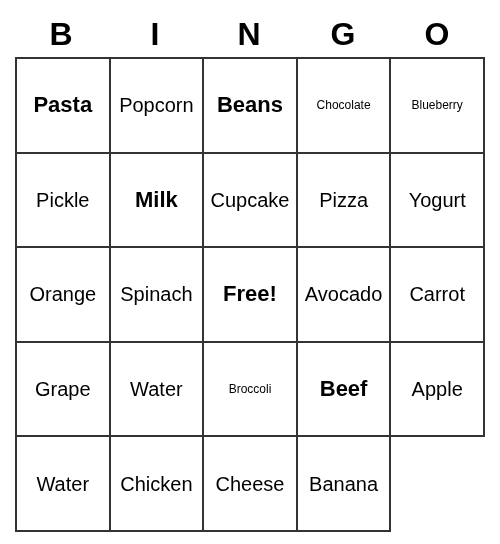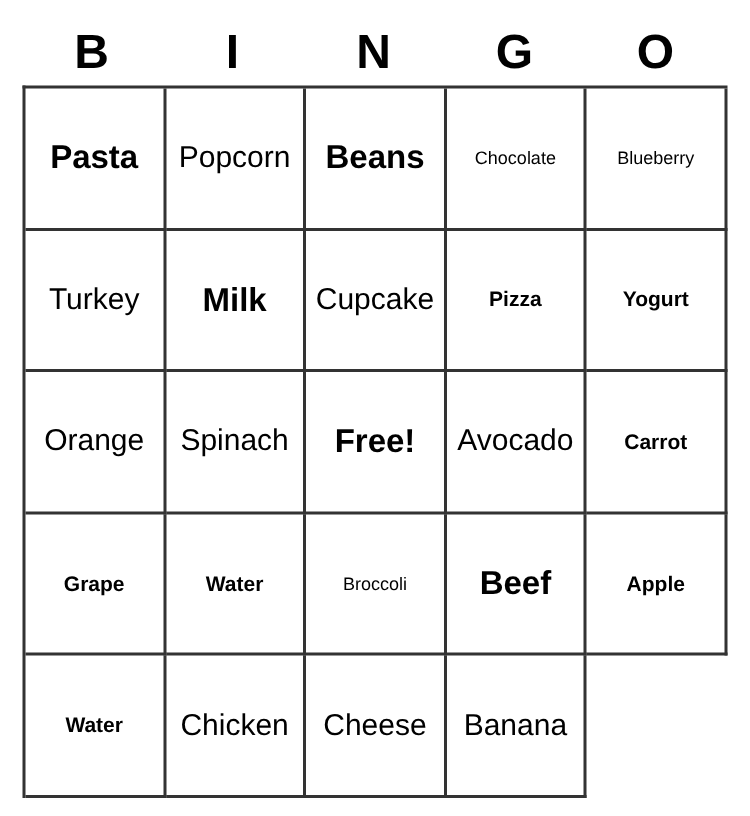--- a/index.html
+++ b/index.html
@@ -66,22 +66,22 @@
       font-family: Arial, sans-serif;
       line-height: 1.2;
     }
 
     .size-large {
       font-size: 22px;
       font-weight: bold;
     }
 
     .size-medium {
-      font-size: 14px;
-      font-weight: bold;
+      font-size: 20px;
+      font-weight: normal;
     }
 
     .size-small {
       font-size: 20px;
     }
 
     .size-xsmall {
       font-size: 12px;
     }
   </style>
@@ -106,21 +106,21 @@
       <div class="bingo-cell">
         <span class="cell-text size-large">Beans</span>
       </div>
       <div class="bingo-cell">
         <span class="cell-text size-xsmall">Chocolate</span>
       </div>
       <div class="bingo-cell">
         <span class="cell-text size-xsmall">Blueberry</span>
       </div>
       <div class="bingo-cell">
-        <span class="cell-text size-small">Turkey</span>
+        <span class="cell-text size-small">Pickle</span>
       </div>
       <div class="bingo-cell">
         <span class="cell-text size-large">Milk</span>
       </div>
       <div class="bingo-cell">
         <span class="cell-text size-small">Cupcake</span>
       </div>
       <div class="bingo-cell">
         <span class="cell-text size-medium">Pizza</span>
       </div>

